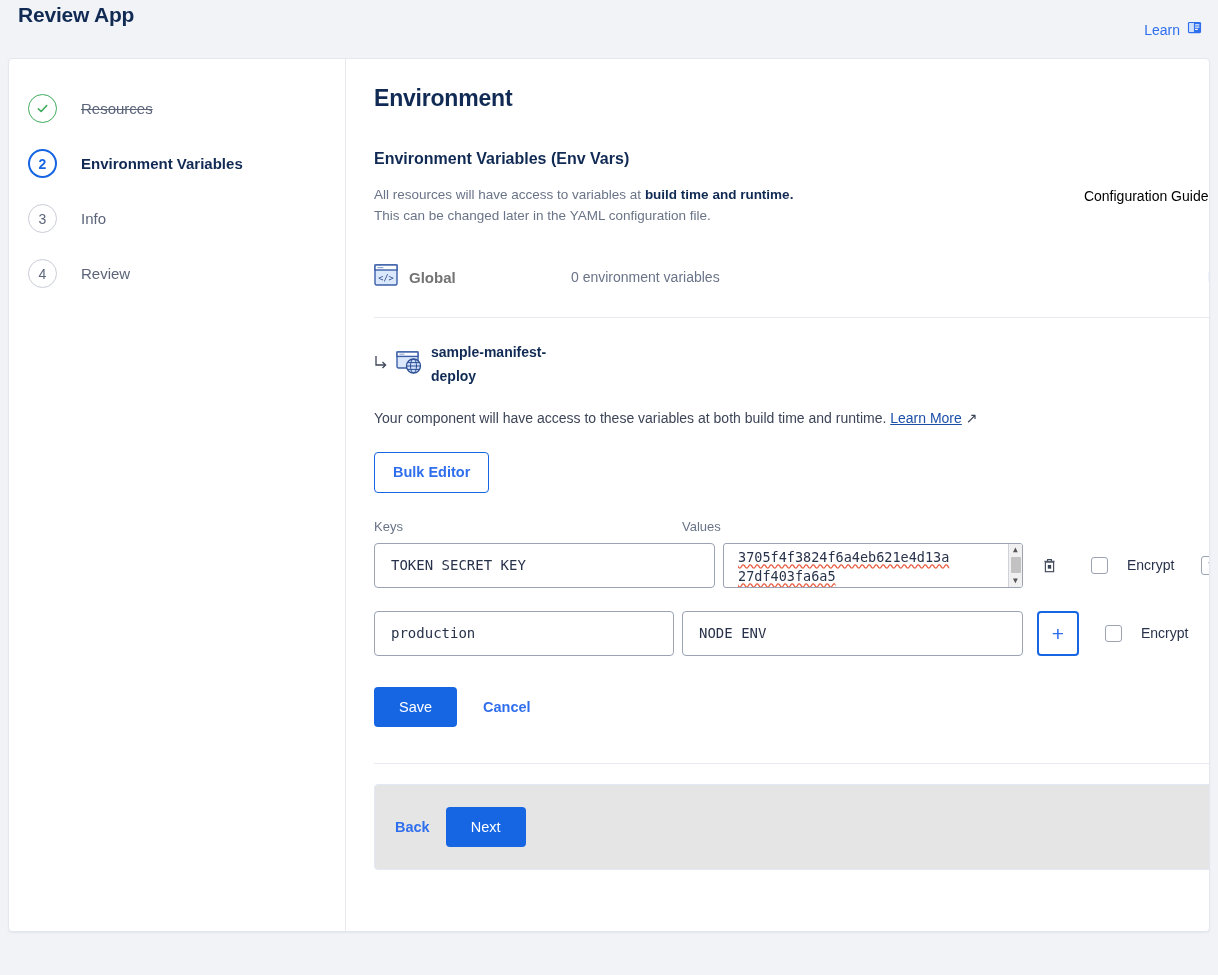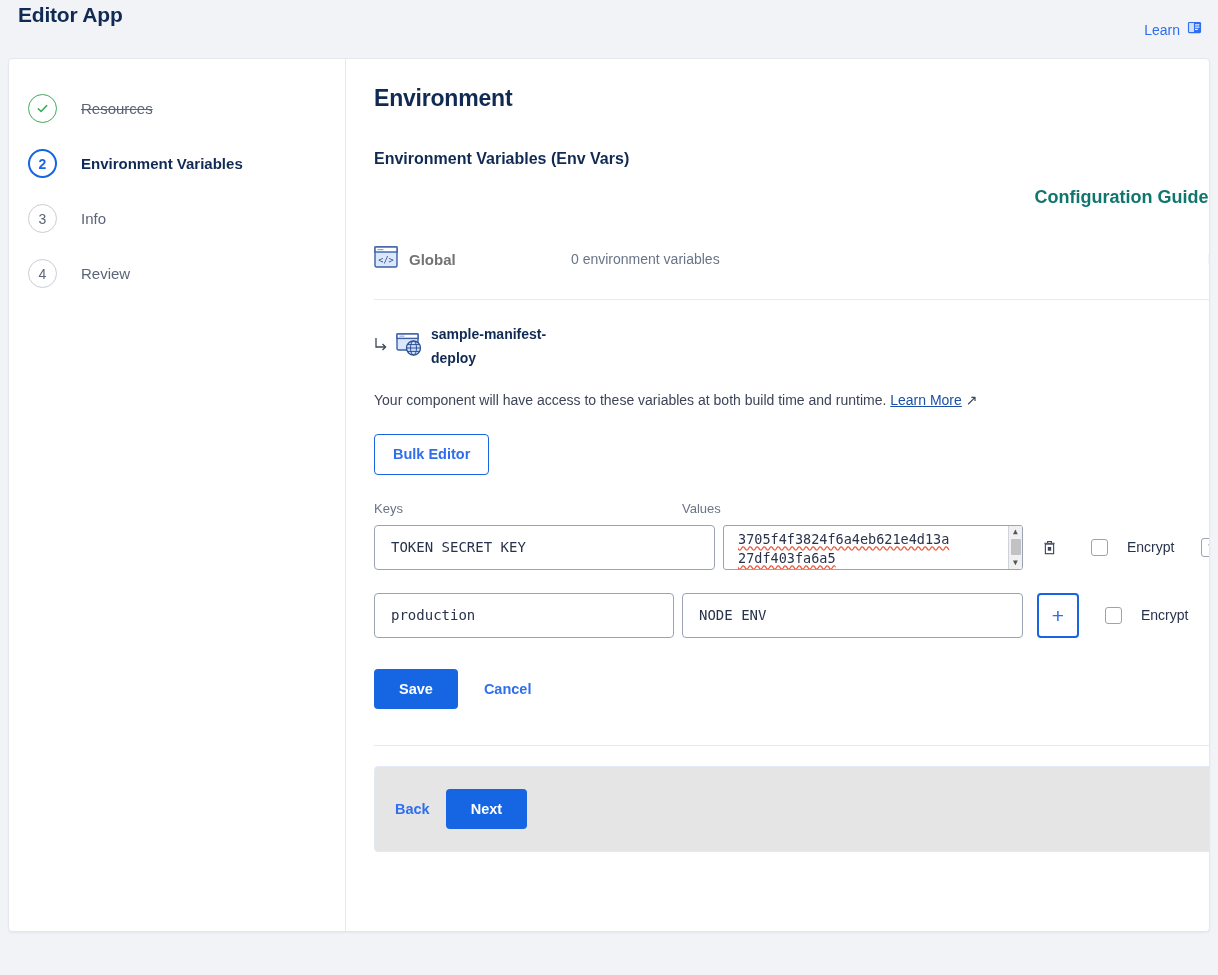--- a/index.html
+++ b/index.html
@@ -125,23 +125,23 @@
   .desc b { color: #102a54; font-weight: bold; }
   .config-guide {
     display: flex;
     align-items: center;
     gap: 9px;
     margin-top: 36px;
     cursor: pointer;
     white-space: nowrap;
   }
   .config-guide span {
-    font-size: 18px;
-    font-weight: bold;
-    color: #0f766e;
+    font-size: 14px;
+    font-weight: normal;
+    color: #000000;
   }
 
   
   .global-row {
     display: flex;
     align-items: center;
     margin-top: 38px;
     padding-bottom: 27px;
     border-bottom: 1px solid #e8eaef;
   }
@@ -329,21 +329,21 @@
     align-items: center;
     gap: 26px;
     margin-top: 31px;
   }
   .btn-primary {
     background: #1666e3;
     color: #fff;
     border: none;
     border-radius: 4px;
     font-size: 14.5px;
-    font-weight: bold;
+    font-weight: normal;
     padding: 13px 25px;
     cursor: pointer;
     line-height: 1;
     font-family: "Liberation Sans", sans-serif;
   }
   .link-btn {
     background: none;
     border: none;
     color: #2f6fed;
     font-size: 14.5px;
@@ -366,21 +366,21 @@
     display: flex;
     align-items: center;
     padding-left: 20px;
     gap: 16px;
   }
 </style>
 </head>
 <body>
 
 <div class="topbar">
-  <div class="page-title">Editor App</div>
+  <div class="page-title">Review App</div>
   <div class="learn-wrap">
     <span class="learn-link">Learn</span>
     <span class="doc-icon">
       <svg width="15" height="15" viewBox="0 0 16 16">
         <rect x="1" y="2" width="14" height="12" rx="1.5" fill="#2f6fed"></rect>
         <rect x="2.2" y="3.2" width="5.2" height="9.6" fill="#cfe0fb"></rect>
         <rect x="8.6" y="4.6" width="4.6" height="1.2" fill="#fff"></rect>
         <rect x="8.6" y="7" width="4.6" height="1.2" fill="#fff"></rect>
         <rect x="8.6" y="9.4" width="3" height="1.2" fill="#fff"></rect>
       </svg>
@@ -418,20 +418,24 @@
 
   </div>
 
   <div class="main">
 
     <h1 class="section-title">Environment</h1>
 
     <div class="sub-head-row">
       <div>
         <h2 class="sub-title">Environment Variables (Env Vars)</h2>
+        <div class="desc">
+          <span>All resources will have access to variables at </span><b>build time and runtime.</b><br>
+          <span>This can be changed later in the YAML configuration file.</span>
+        </div>
       </div>
       <div class="config-guide">
         <span>Configuration Guide</span>
         <span>
           <svg width="17" height="17" viewBox="0 0 18 18">
             <rect x="1" y="2.5" width="16" height="13" rx="1.5" fill="#2f6fed"></rect>
             <rect x="2.3" y="3.8" width="3.6" height="10.4" fill="#d7e6fd"></rect>
             <rect x="7" y="5.2" width="7.6" height="1.4" fill="#fff"></rect>
             <rect x="7" y="8.1" width="7.6" height="1.4" fill="#fff"></rect>
             <rect x="7" y="11" width="5" height="1.4" fill="#fff"></rect>

